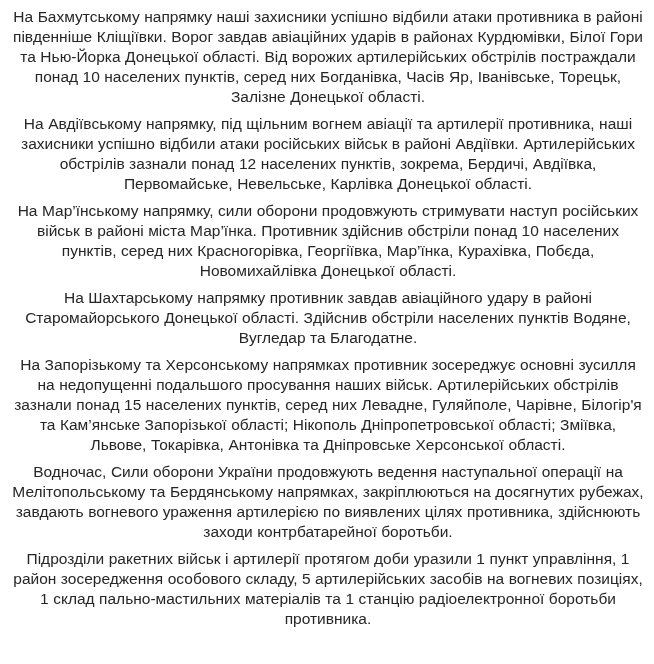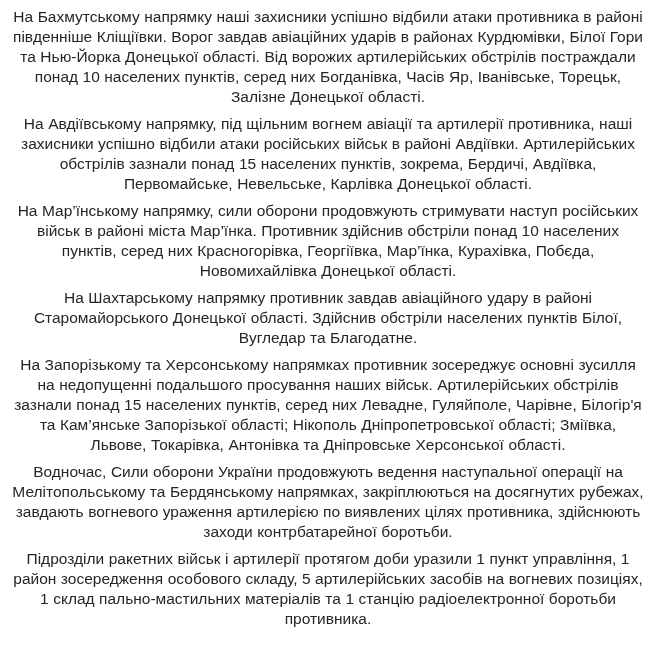--- a/index.html
+++ b/index.html
@@ -27,19 +27,19 @@
     margin: 0 0 7px 0;
     text-align: center;
     word-spacing: 0.2px;
   }
 </style>
 </head>
 <body>
 
 <div class="report">
   <p class="para">На Бахмутському напрямку наші захисники успішно відбили атаки противника в районі південніше Кліщіївки. Ворог завдав авіаційних ударів в районах Курдюмівки, Білої Гори та Нью-Йорка Донецької області. Від ворожих артилерійських обстрілів постраждали понад 10 населених пунктів, серед них Богданівка, Часів Яр, Іванівське, Торецьк, Залізне Донецької області.</p>
-  <p class="para">На Авдіївському напрямку, під щільним вогнем авіації та артилерії противника, наші захисники успішно відбили атаки російських військ в районі Авдіївки. Артилерійських обстрілів зазнали понад 15 населених пунктів, зокрема, Бердичі, Авдіївка, Первомайське, Невельське, Карлівка Донецької області.</p>
+  <p class="para">На Авдіївському напрямку, під щільним вогнем авіації та артилерії противника, наші захисники успішно відбили атаки російських військ в районі Авдіївки. Артилерійських обстрілів зазнали понад 12 населених пунктів, зокрема, Бердичі, Авдіївка, Первомайське, Невельське, Карлівка Донецької області.</p>
   <p class="para">На Мар’їнському напрямку, сили оборони продовжують стримувати наступ російських військ в районі міста Мар’їнка. Противник здійснив обстріли понад 10 населених пунктів, серед них Красногорівка, Георгіївка, Мар’їнка, Курахівка, Побєда, Новомихайлівка Донецької області.</p>
-  <p class="para">На Шахтарському напрямку противник завдав авіаційного удару в районі Старомайорського Донецької області. Здійснив обстріли населених пунктів Білої, Вугледар та Благодатне.</p>
+  <p class="para">На Шахтарському напрямку противник завдав авіаційного удару в районі Старомайорського Донецької області. Здійснив обстріли населених пунктів Водяне, Вугледар та Благодатне.</p>
   <p class="para">На Запорізькому та Херсонському напрямках противник зосереджує основні зусилля на недопущенні подальшого просування наших військ. Артилерійських обстрілів зазнали понад 15 населених пунктів, серед них Левадне, Гуляйполе, Чарівне, Білогір'я та Кам’янське Запорізької області; Нікополь Дніпропетровської області; Зміївка, Львове, Токарівка, Антонівка та Дніпровське Херсонської області.</p>
   <p class="para">Водночас, Сили оборони України продовжують ведення наступальної операції на Мелітопольському та Бердянському напрямках, закріплюються на досягнутих рубежах, завдають вогневого ураження артилерією по виявлених цілях противника, здійснюють заходи контрбатарейної боротьби.</p>
   <p class="para">Підрозділи ракетних військ і артилерії протягом доби уразили 1 пункт управління, 1 район зосередження особового складу, 5 артилерійських засобів на вогневих позиціях, 1 склад пально-мастильних матеріалів та 1 станцію радіоелектронної боротьби противника.</p>
 </div>
 
 </body></html>

